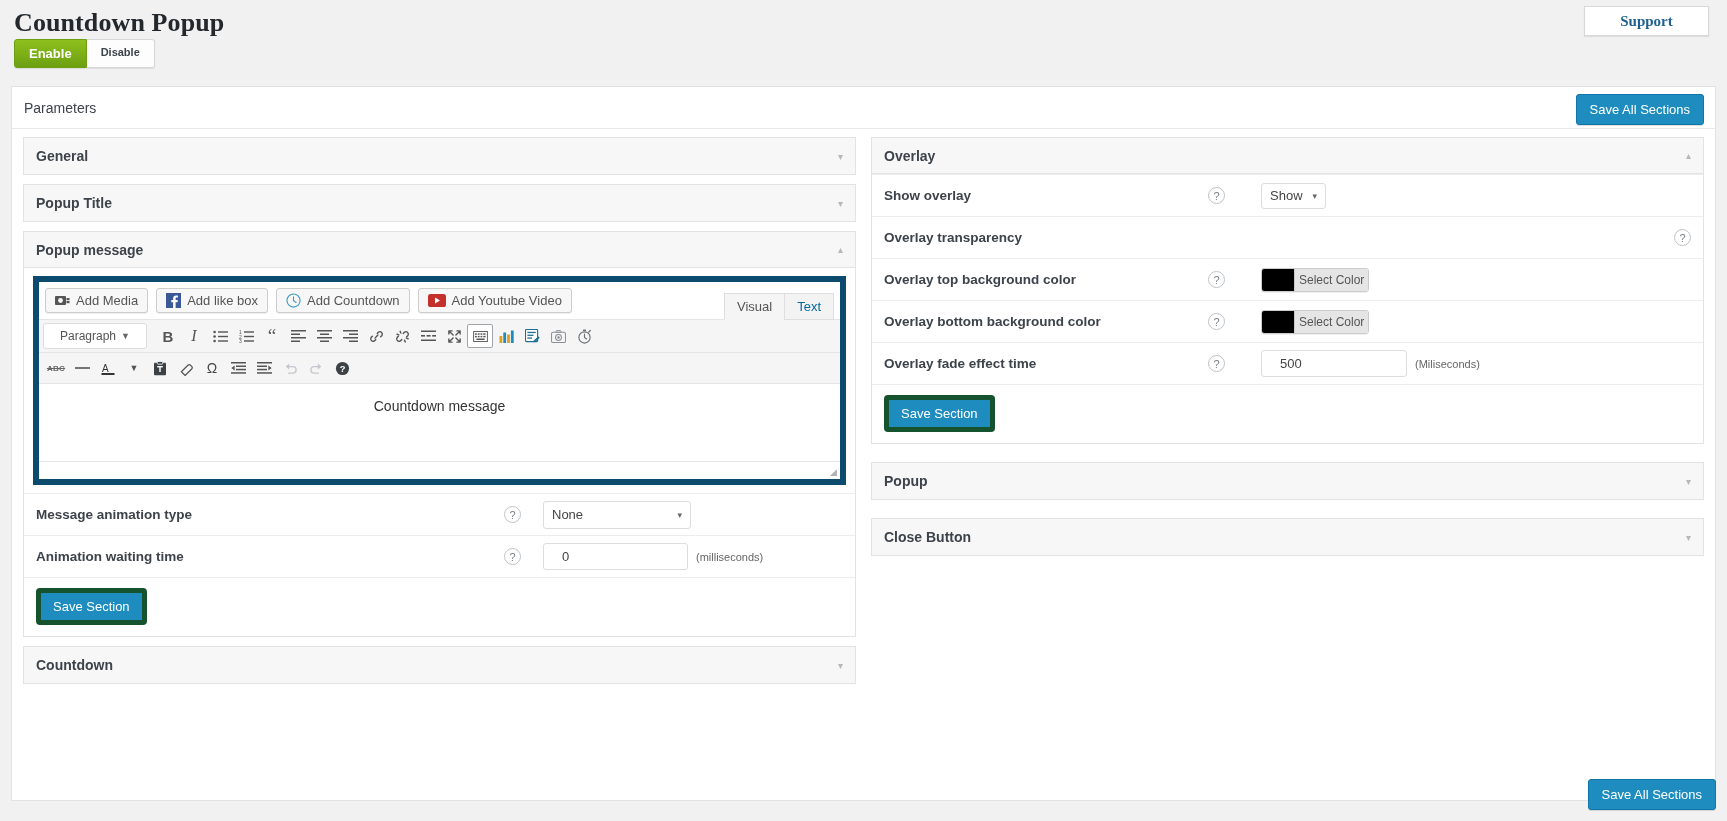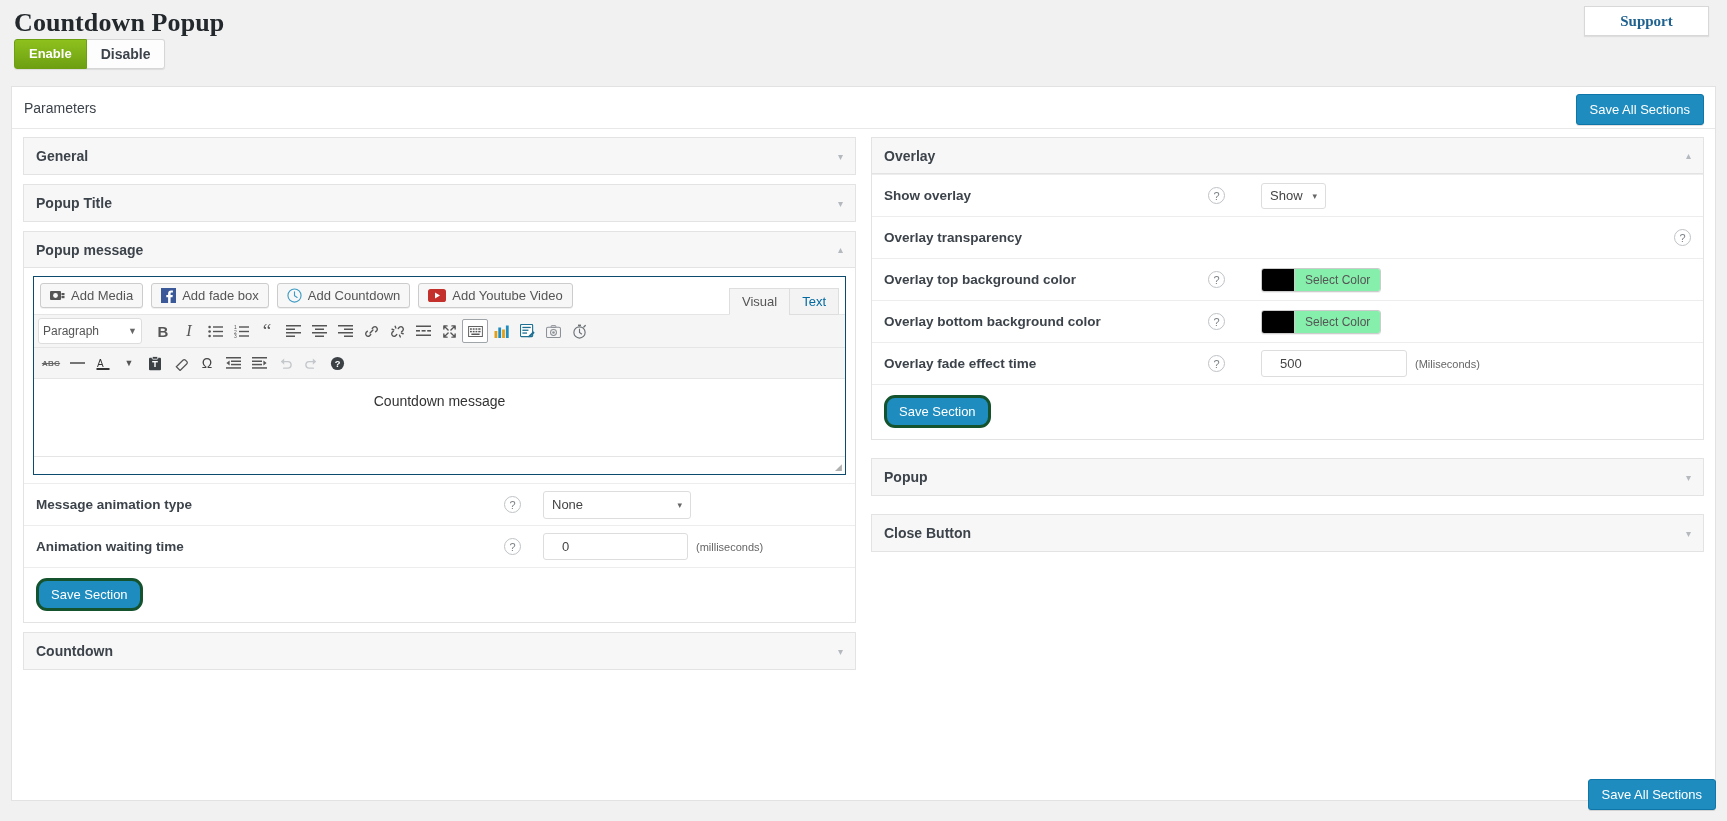--- a/index.html
+++ b/index.html
@@ -32,21 +32,21 @@
 
   .enable-group { display:flex; margin-top:1px; width:fit-content;
     border-radius:3px; box-shadow:0 1px 1px rgba(0,0,0,.09); }
   .btn-enable {
     background:#7ab317; background:linear-gradient(#8ec11d,#6d9f12);
     color:#fff; font-weight:bold; font-size:13px;
     padding:6px 14px; border:1px solid #6d9f12;
     border-radius:3px 0 0 3px; cursor:pointer;
   }
   .btn-disable {
-    background:#fdfdfd; color:#3c434a; font-weight:bold; font-size:14px;
+    background:#fdfdfd; color:#3c434a; font-weight:bold; font-size:11px;
     padding:6px 14px; border:1px solid #d6d6d6; border-left:none;
     border-radius:0 3px 3px 0; cursor:pointer;
   }
 
   
   .params-wrap {
     margin:14px 11px 0 11px;
     background:#fff; border:1px solid #e2e2e2;
     height:715px;
   }
@@ -72,21 +72,21 @@
   .panel-head {
     background:#f7f7f7; height:36px; display:flex; align-items:center;
     padding:0 12px; cursor:pointer; position:relative;
     border-bottom:1px solid #e3e3e3;
   }
   .panel.collapsed > .panel-head { border-bottom:none; }
   .panel-title { font-weight:bold; font-size:14px; color:#3c434a; }
   .caret { position:absolute; right:12px; color:#b4b9be; font-size:10px; }
 
   
-  .editor-box { border:1px solid #0c4a6e; margin:8px 9px 8px 9px; }
+  .editor-box { border:6px solid #0c4a6e; margin:8px 9px 8px 9px; }
   .media-row { padding:6px 6px 6px 6px; display:flex; gap:8px; align-items:center;
     background:#fff; position:relative; }
   .media-btn {
     display:inline-flex; align-items:center; gap:6px;
     background:#f7f7f7; border:1px solid #ccc; border-radius:3px;
     font-size:13px; color:#555; padding:4px 9px; cursor:pointer;
     box-shadow:0 1px 0 rgba(0,0,0,.06);
   }
   .tabs { position:absolute; right:6px; bottom:-1px; display:flex; }
   .tab {
@@ -100,21 +100,21 @@
   .tb-btn {
     width:26px; height:24px; display:inline-flex; align-items:center;
     justify-content:center; font-size:14px; color:#555; cursor:pointer;
     border:1px solid transparent; border-radius:2px;
   }
   .tb-btn.framed { border:1px solid #a0a5aa; background:#fff; }
   .tb-btn.muted { color:#c9cdd1; }
   .tb-sel {
     height:26px; min-width:104px; background:#fff; border:1px solid #ddd;
     border-radius:3px; font-size:12px; color:#555; display:flex;
-    align-items:center; padding:0 4px; justify-content:space-between;
+    align-items:center; padding:0 16px; justify-content:space-between;
     margin-right:8px; cursor:pointer;
   }
   .tb-sel .tcar { color:#666; font-size:9px; }
 
   .editor-area { background:#fff; height:78px; border-top:1px solid #e5e5e5;
     padding:14px 0 0 0; text-align:center; font-size:14px; color:#333; }
   .editor-foot { height:18px; border-top:1px solid #e5e5e5; background:#fff;
     position:relative; }
   .resize-grip { position:absolute; right:3px; bottom:2px; font-size:9px;
     color:#b0b0b0; }
@@ -152,27 +152,27 @@
   .slider-thumb {
     position:absolute; top:-5px; left:24%; transform:translateX(-50%);
     width:16px; height:16px; border-radius:50%; background:#e0a019;
   }
   .slider-val { font-size:12px; color:#444; }
 
   .color-picker { display:flex; align-items:center; cursor:pointer;
     border:1px solid #ccc; border-radius:3px; overflow:hidden;
     box-shadow:0 1px 0 rgba(0,0,0,.06); height:24px; }
   .color-swatch { width:32px; height:100%; background:#000; }
-  .color-label { background:#86efac; font-size:12px; color:#555;
-    padding:0 10px; height:100%; display:flex; align-items:center;
+  .color-label { background:#e5e5e5; font-size:12px; color:#555;
+    padding:0 4px; height:100%; display:flex; align-items:center;
     border-left:1px solid #ccc; }
 
   .save-sec-wrap { padding:10px 12px 11px 12px; border-top:1px solid #ededed; }
-  .btn-save-sec { background:#1e8cbe; color:#fff; border:3px solid #14532d;
-    border-radius:11px; font-size:13px; padding:6px 12px; cursor:pointer; }
+  .btn-save-sec { background:#1e8cbe; color:#fff; border:5px solid #14532d;
+    border-radius:4px; font-size:13px; padding:6px 12px; cursor:pointer; }
 
   .footer-save { position:absolute; right:11px; bottom:11px; }
 
   svg { display:block; }
 </style>
 </head>
 <body>
 
 <div class="page-head">
   <h1 class="page-title">Countdown Popup</h1>
@@ -231,21 +231,21 @@
               <span>Add Media</span>
             </div>
 
             <div class="media-btn">
               <span>
                 <svg width="15" height="15" viewBox="0 0 15 15">
                   <rect width="15" height="15" fill="#3b5998"></rect>
                   <path d="M9.6 15V9.2h1.9l.3-2.2H9.6V5.6c0-.6.2-1.1 1.1-1.1h1.2V2.5c-.2 0-.9-.1-1.8-.1-1.8 0-3 1.1-3 3.1V7H5.3v2.2h1.8V15z" fill="#fff"></path>
                 </svg>
               </span>
-              <span>Add fade box</span>
+              <span>Add like box</span>
             </div>
 
             <div class="media-btn">
               <span>
                 <svg width="15" height="15" viewBox="0 0 16 16">
                   <circle cx="8" cy="8" r="7" fill="none" stroke="#3d9bc4" stroke-width="1.2"></circle>
                   <path d="M8 4v4.3l2.8 1.8" fill="none" stroke="#3d9bc4" stroke-width="1.2" stroke-linecap="round"></path>
                 </svg>
               </span>
               <span>Add Countdown</span>

